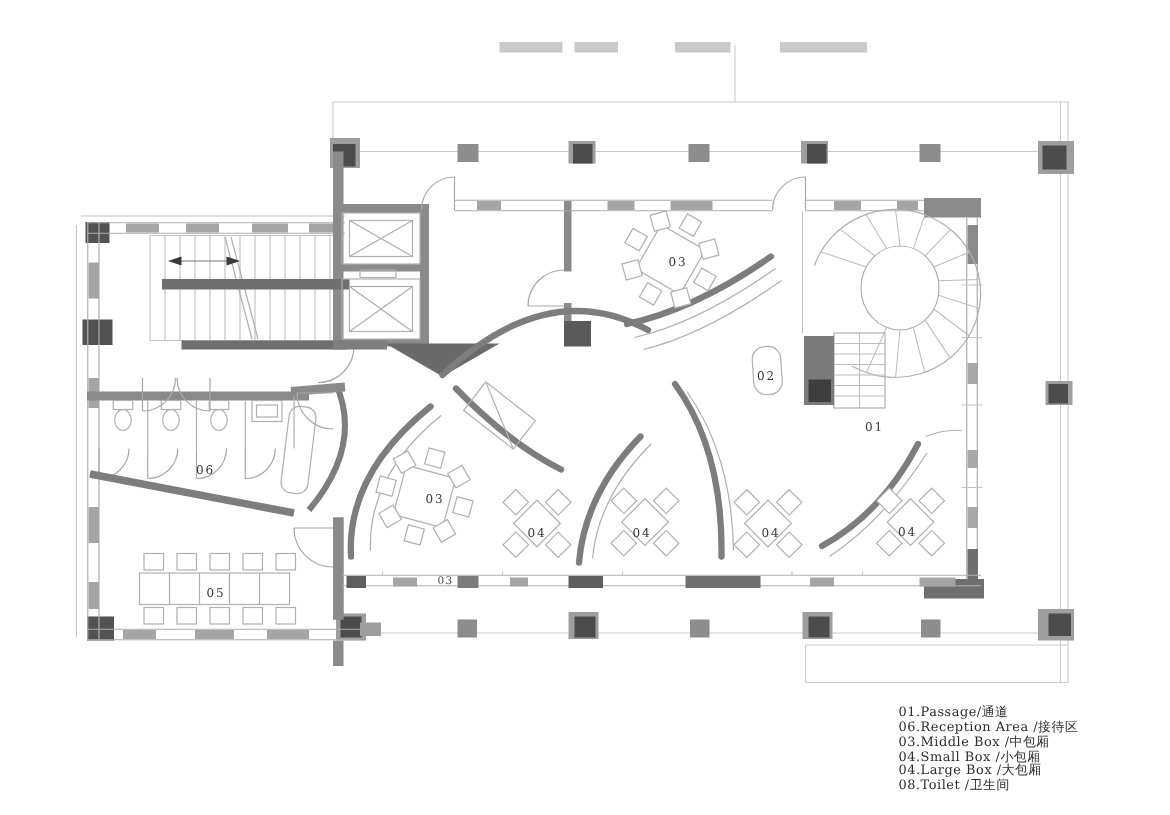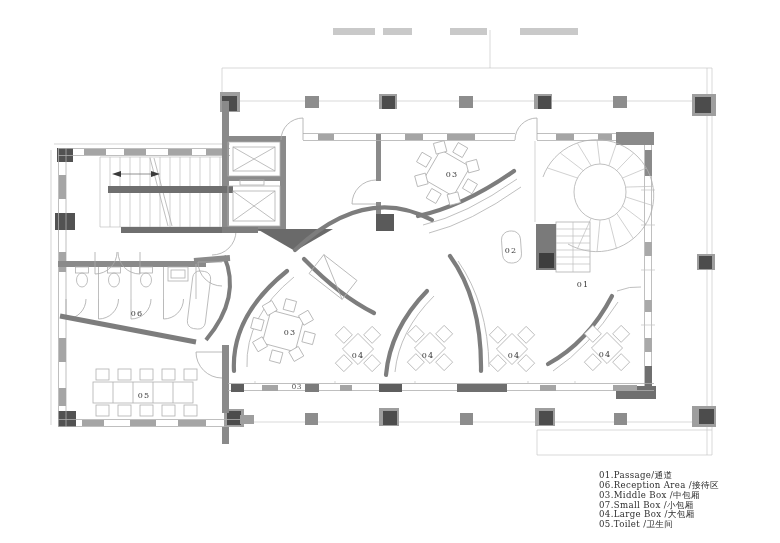--- a/index.html
+++ b/index.html
@@ -338,17 +338,17 @@
     <text class="lbl" x="144" y="398">05</text>
     <text class="lbl" x="137" y="316">06</text>
     <text class="lbl-sm" x="297" y="389">03</text>
   </g>
 </svg>
 
   <div class="legend">
     <div class="legend-row">01.Passage/通道</div>
     <div class="legend-row">06.Reception Area /接待区</div>
     <div class="legend-row">03.Middle Box /中包厢</div>
-    <div class="legend-row">07.Small Box /小包厢</div>
+    <div class="legend-row">04.Small Box /小包厢</div>
     <div class="legend-row">04.Large Box /大包厢</div>
-    <div class="legend-row">05.Toilet /卫生间</div>
+    <div class="legend-row">08.Toilet /卫生间</div>
   </div>
 </div>
 
 </body></html>

